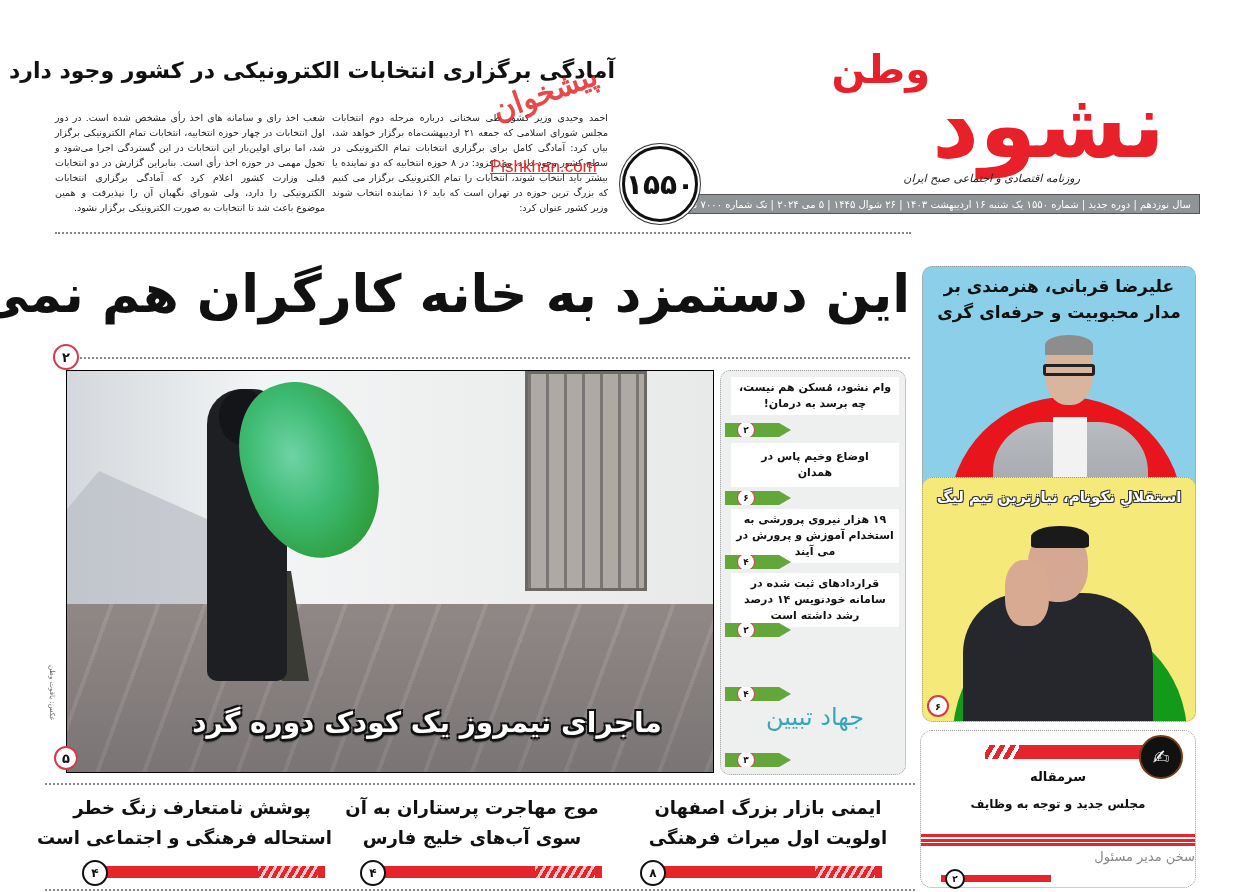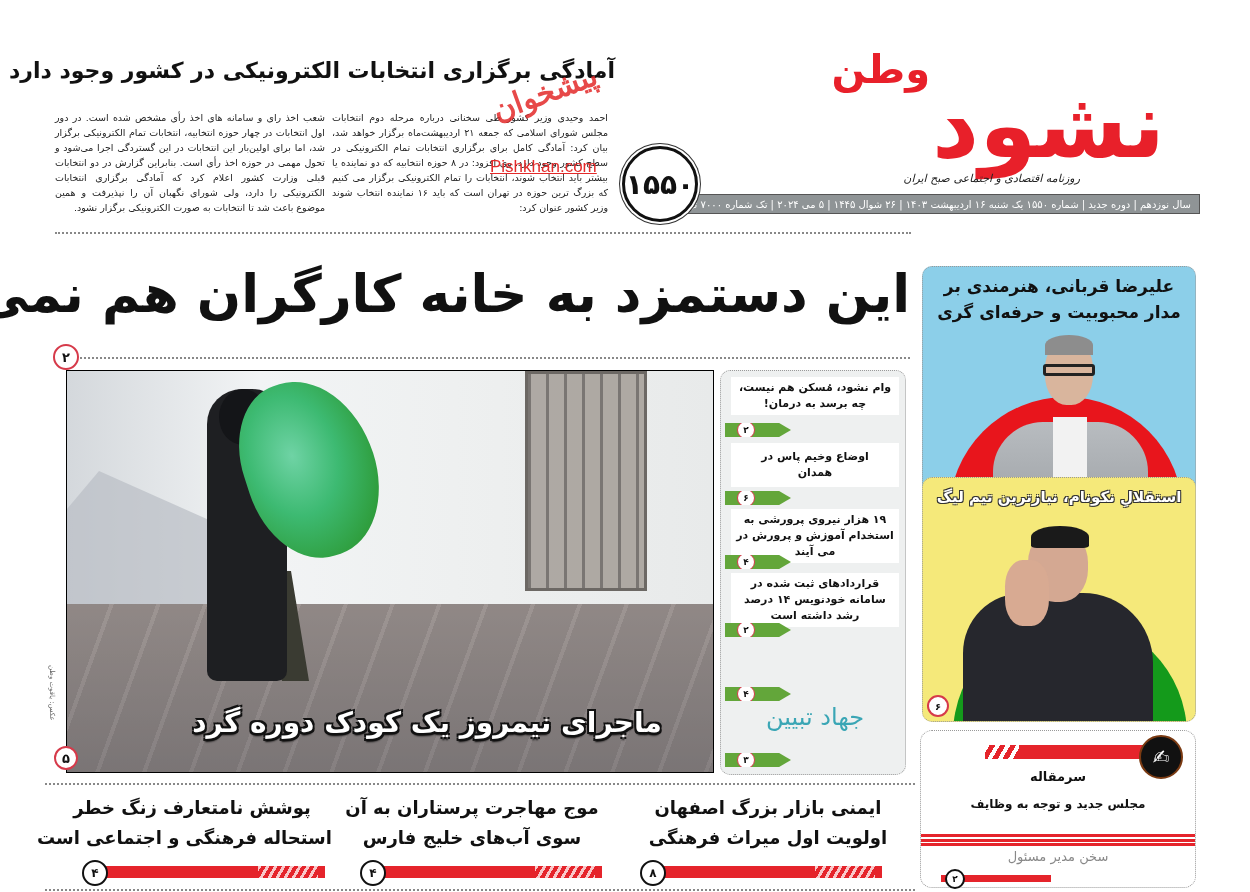--- a/index.html
+++ b/index.html
@@ -71,21 +71,21 @@
   .coach-hands { position: absolute; left: 82px; top: 82px; width: 44px; height: 66px; background: #d8aa92; border-radius: 40%; }
   .card-num { position: absolute; left: 4px; bottom: 4px; width: 22px; height: 22px; font-size: 10px; }
 
   .editorial { left: 920px; top: 730px; width: 276px; height: 158px; border: 1px dotted #999; border-radius: 12px; background: #fff; }
   .ed-bar { position: absolute; left: 65px; top: 14px; width: 170px; height: 14px; background: #e5242b; }
   .ed-stripes { position: absolute; left: 64px; top: 14px; width: 34px; height: 14px; background: repeating-linear-gradient(120deg, #fff 0 4px, #e5242b 4px 9px); }
   .ed-icon { position: absolute; right: 12px; top: 4px; width: 44px; height: 44px; border-radius: 50%; background: #111; color: #fff; font-size: 20px; display: flex; align-items: center; justify-content: center; border: 2px solid #7a3a12; }
   .ed-label { position: absolute; left: 0; right: 0; top: 38px; text-align: center; font-size: 13px; font-weight: bold; }
   .ed-title { position: absolute; left: 0; right: 0; top: 66px; text-align: center; font-size: 12px; font-weight: bold; }
   .ed-lines { position: absolute; left: 0; right: 0; top: 103px; height: 12px; background: linear-gradient(#e5242b 0 3px, #fff 3px 5px, #e5242b 5px 8px, #fff 8px 9px, #e5242b 9px 12px); }
-  .ed-sub { position: absolute; left: 0; right: 0; top: 118px; text-align: center; font-size: 13px; color: #888; }
+  .ed-sub { position: absolute; left: 0; right: 0; top: 118px; font-size: 13px; color: #888; }
   .ed-foot { position: absolute; left: 20px; top: 144px; width: 110px; height: 7px; background: #e5242b; }
   .ed-foot-num { position: absolute; left: 24px; top: 138px; width: 20px; height: 20px; font-size: 9px; border-color: #111; }
 
   
   .bottom-story { top: 793px; width: 280px; font-size: 18px; font-weight: bold; line-height: 30px; text-align: center; white-space: nowrap; letter-spacing: -0.5px; }
   .bottom-bar { height: 12px; background: #e5242b; }
   .bottom-stripes { width: 60px; height: 12px; background: repeating-linear-gradient(120deg, #fff 0 3px, #e5242b 3px 7px); opacity: 0.75; }
   .bottom-num { width: 26px; height: 26px; font-size: 12px; border-color: #111; }
 </style>
 </head>

